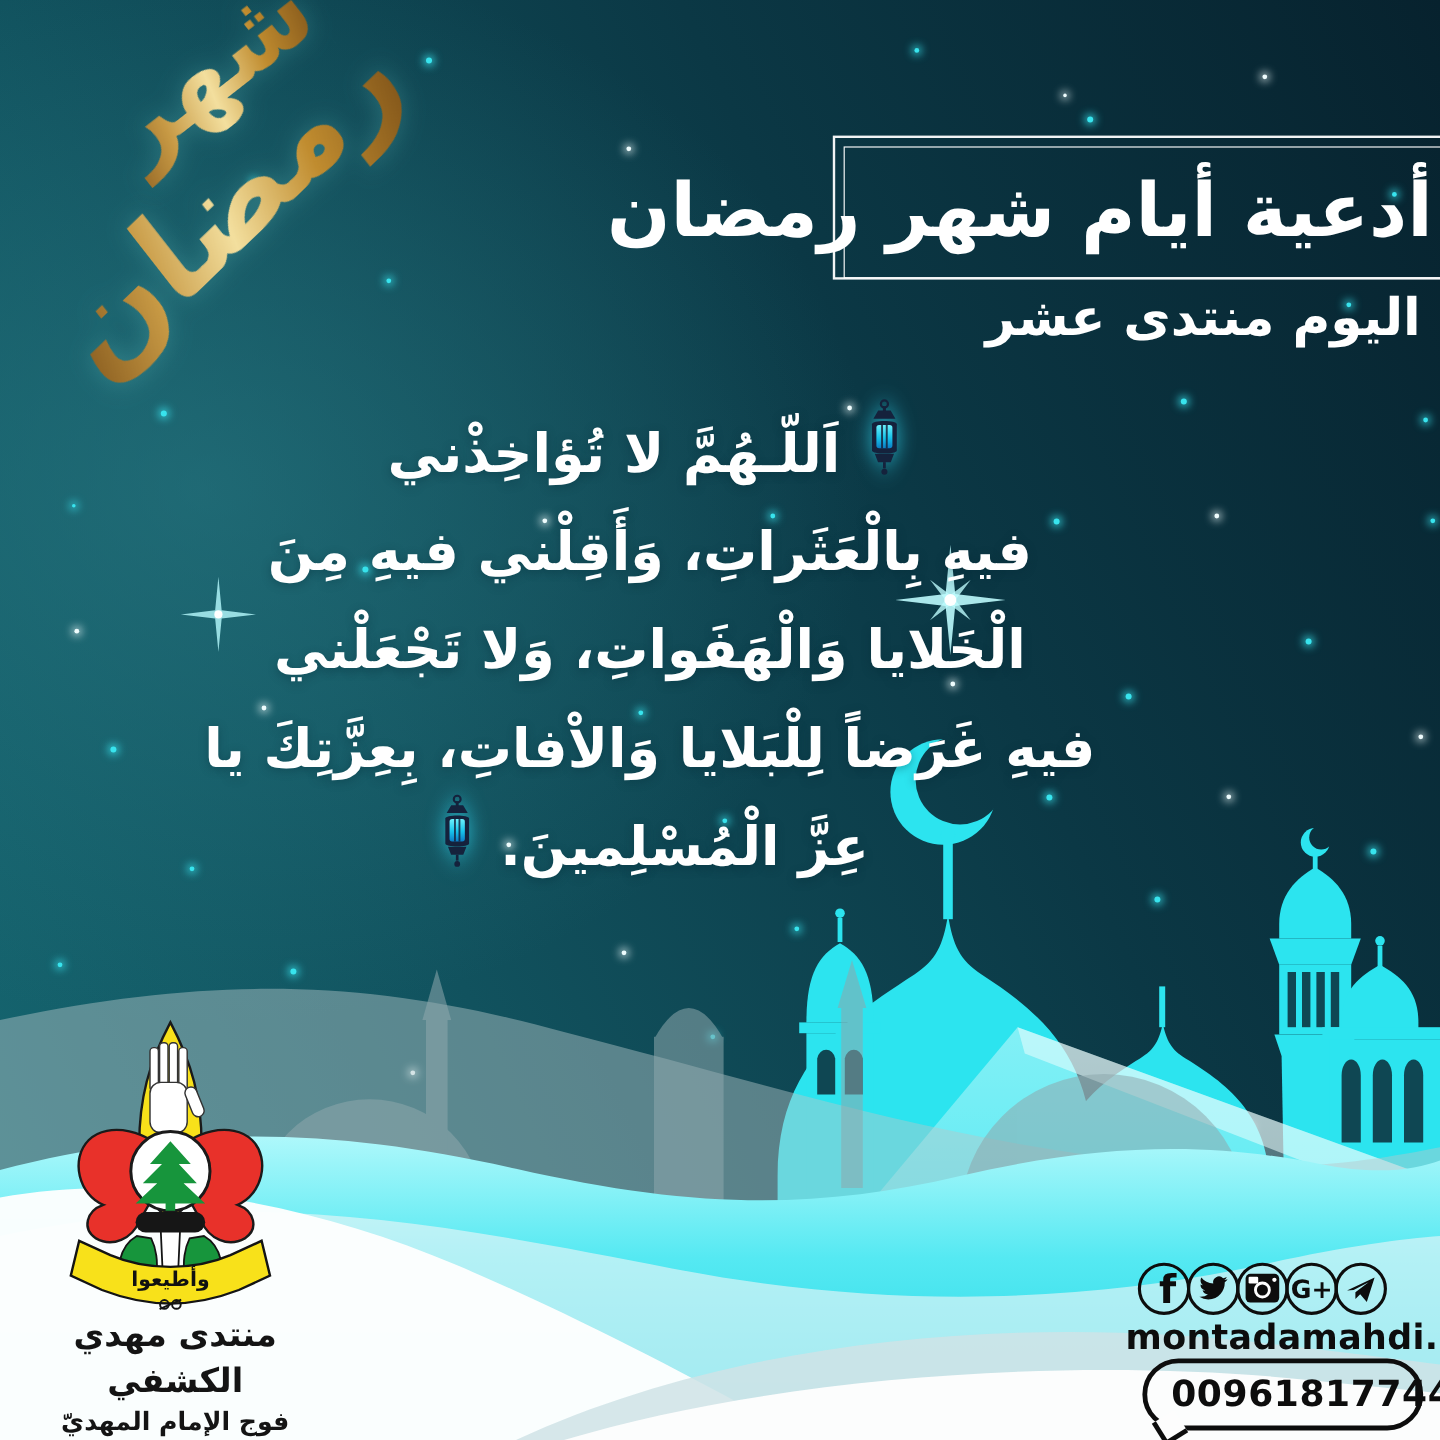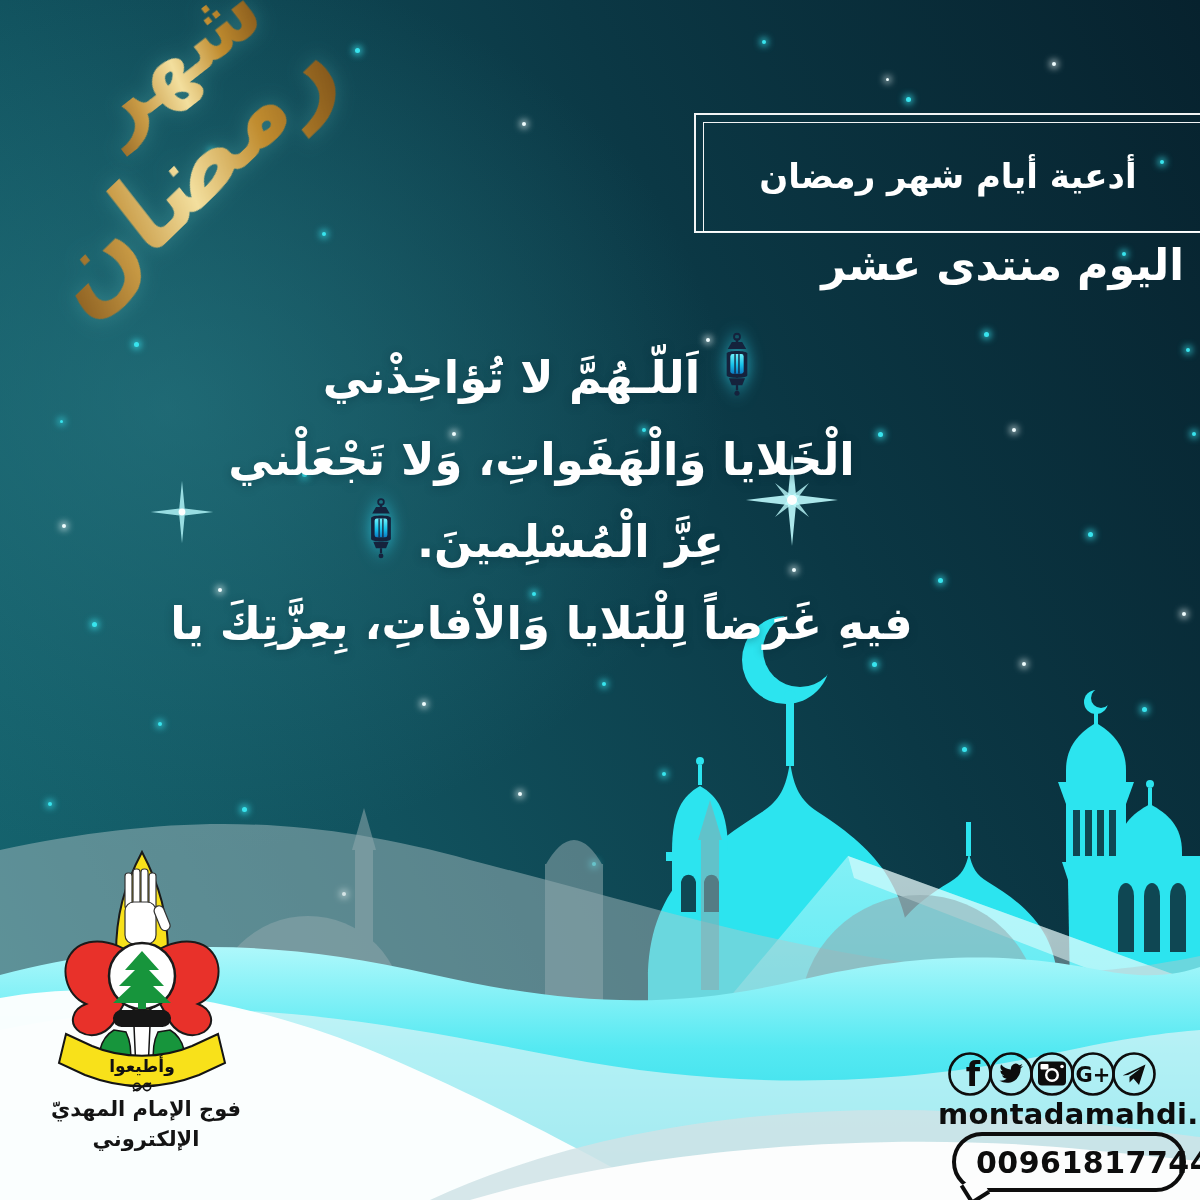--- a/index.html
+++ b/index.html
@@ -26,21 +26,21 @@
   }
   .cal-top{right:6px;top:2px;font-size:86px;transform:rotate(-32deg);}
   .cal-main{left:-6px;top:104px;font-size:104px;transform:rotate(-38deg) skewX(-6deg);}
 
   
   .title-frame{position:absolute;border:2px solid rgba(255,255,255,.95);z-index:4;}
   .tf-outer{left:694px;top:113px;width:560px;height:116px;}
   .tf-inner{left:703px;top:122px;width:560px;height:108px;border-width:1.5px;}
   .header-title{
     position:absolute;left:702px;top:122px;width:492px;height:108px;line-height:108px;
-    text-align:center;color:#fff;font-size:34px;font-weight:bold;direction:rtl;z-index:5;white-space:nowrap;
+    text-align:center;color:#fff;font-size:62px;font-weight:bold;direction:rtl;z-index:5;white-space:nowrap;
   }
   .header-subtitle{
     position:absolute;right:16px;top:240px;color:#fff;font-size:43px;font-weight:bold;direction:rtl;z-index:5;
   }
 
   
   .dua{
     position:absolute;left:0;top:337px;width:1060px;z-index:5;
     color:#fff;font-size:45px;font-weight:bold;direction:rtl;text-align:center;
     text-shadow:0 2px 8px rgba(0,40,52,.35);
@@ -174,41 +174,42 @@
             <rect x="19" y="45.5" width="2" height="4.5"></rect>
             <circle cx="20" cy="52.5" r="2.2"></circle>
           </g>
           <rect x="14.2" y="18.5" width="11.6" height="17" rx="2" fill="url(#gl1)"></rect>
           <rect x="17.6" y="18.5" width="1.4" height="17" fill="#15223c" opacity=".85"></rect>
           <rect x="21" y="18.5" width="1.4" height="17" fill="#15223c" opacity=".85"></rect>
         </svg>
       </span>
       <span>اَللّـهُمَّ لا تُؤاخِذْني</span>
     </div>
+    <div class="dua-line">فيهِ بِالْعَثَراتِ، وَأَقِلْني فيهِ مِنَ</div>
     <div class="dua-line">الْخَلايا وَالْهَفَواتِ، وَلا تَجْعَلْني</div>
+    <div class="dua-line">فيهِ غَرَضاً لِلْبَلايا وَالاْفاتِ، بِعِزَّتِكَ يا</div>
     <div class="dua-line flex">
       <span>عِزَّ الْمُسْلِمينَ.</span>
       <span class="lantern">
         <svg width="44" height="64" viewBox="0 0 40 56">
           <g fill="#15223c">
             <circle cx="20" cy="3.4" r="2.6" fill="none" stroke="#15223c" stroke-width="1.6"></circle>
             <rect x="18.9" y="5" width="2.2" height="4"></rect>
             <path d="M15.5,8 L24.5,8 L28,14 L12,14 Z"></path>
             <path d="M11,18 C11,15 29,15 29,18 L29,37 C29,40 11,40 11,37 Z"></path>
             <path d="M13,39.5 L27,39.5 L24.6,45.5 L15.4,45.5 Z"></path>
             <rect x="19" y="45.5" width="2" height="4.5"></rect>
             <circle cx="20" cy="52.5" r="2.2"></circle>
           </g>
           <rect x="14.2" y="18.5" width="11.6" height="17" rx="2" fill="url(#gl1)"></rect>
           <rect x="17.6" y="18.5" width="1.4" height="17" fill="#15223c" opacity=".85"></rect>
           <rect x="21" y="18.5" width="1.4" height="17" fill="#15223c" opacity=".85"></rect>
         </svg>
       </span>
     </div>
-    <div class="dua-line">فيهِ غَرَضاً لِلْبَلايا وَالاْفاتِ، بِعِزَّتِكَ يا</div>
   </div>
 
   <svg class="scene" width="1200" height="640" viewBox="0 0 1200 640">
     <defs>
       <linearGradient id="duneCy" x1="0" y1="0" x2="0" y2="1">
         <stop offset="0" stop-color="#aef8fb"></stop>
           <stop offset=".4" stop-color="#55e9f2"></stop>
           <stop offset="1" stop-color="#1ed4e4"></stop>
       </linearGradient>
       <linearGradient id="beamG" x1="0" y1="0" x2="0" y2="1">
@@ -311,20 +312,21 @@
     <path d="M14,188 L40,200 C70,213 110,213 140,200 L166,188 L173,217 L147,229 C108,244 72,244 33,229 L7,217 Z" fill="#f8e11a" stroke="#141414" stroke-width="2"></path>
     <text x="90" y="226" text-anchor="middle" font-size="17" font-weight="bold" fill="#111">وأطيعوا</text>
     <g fill="none" stroke="#141414" stroke-width="1.6">
       <circle cx="85" cy="241" r="3.6"></circle>
         <circle cx="95" cy="241" r="3.6"></circle>
         <line x1="81" y1="245" x2="99" y2="237"></line>
     </g>
   </svg>
 
   <div class="brand-block">
+    <div class="brand-name">منتدى مهدي الكشفي</div>
     <div class="brand-div">فوج الإمام المهديّ الإلكتروني</div>
 
   </div>
 
   <svg class="social" width="212" height="48" viewBox="0 0 212 48">
     <g fill="none" stroke="#0d0d0d" stroke-width="2.6">
       <circle cx="24" cy="24" r="20.5"></circle>
       <circle cx="65" cy="24" r="20.5"></circle>
       <circle cx="106" cy="24" r="20.5"></circle>
       <circle cx="147" cy="24" r="20.5"></circle>

